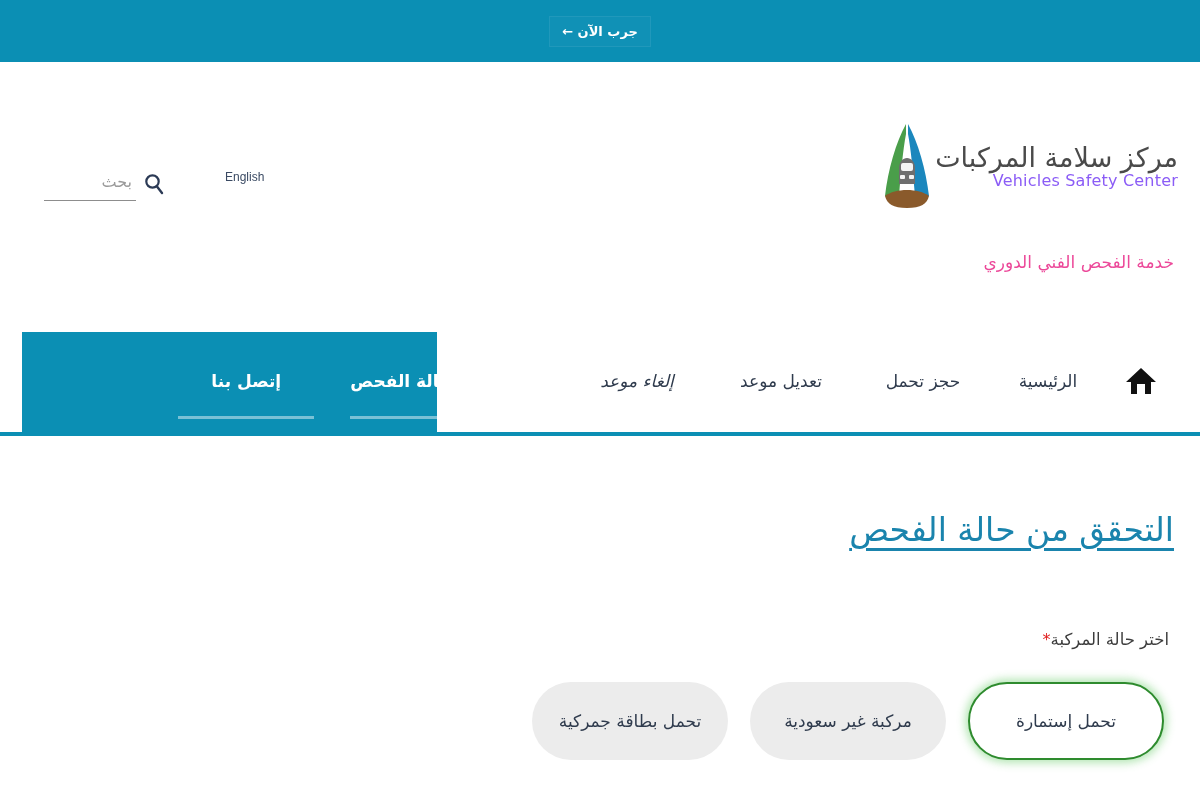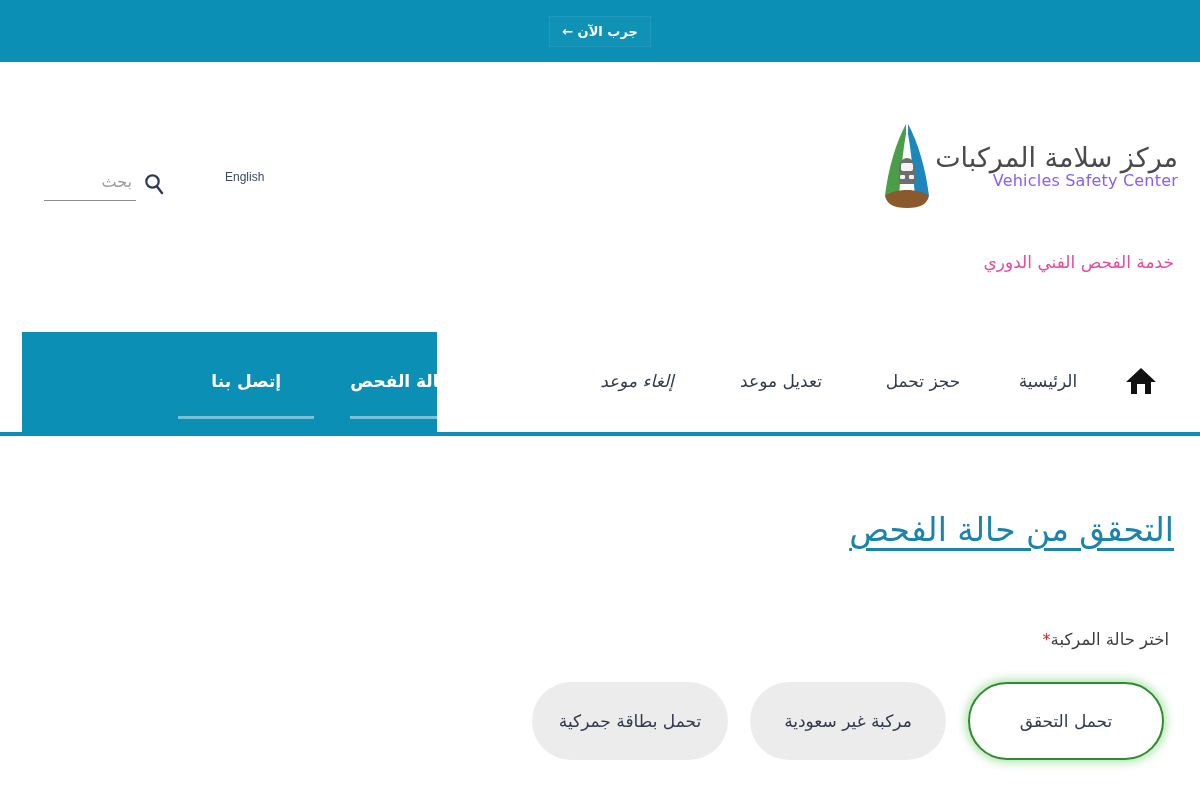--- a/index.html
+++ b/index.html
@@ -401,19 +401,19 @@
 
   <div class="main">
 
     <h1 class="page-title">التحقق من حالة الفحص</h1>
 
     <div class="field-label">
       <span>اختر حالة المركبة</span><span class="req-star">*</span>
     </div>
 
     <div class="option-row">
-      <button class="option-btn selected">تحمل التحقق</button>
+      <button class="option-btn selected">تحمل إستمارة</button>
       <button class="option-btn">مركبة غير سعودية</button>
       <button class="option-btn">تحمل بطاقة جمركية</button>
     </div>
   </div>
 
 </div>
 
 </body></html>

